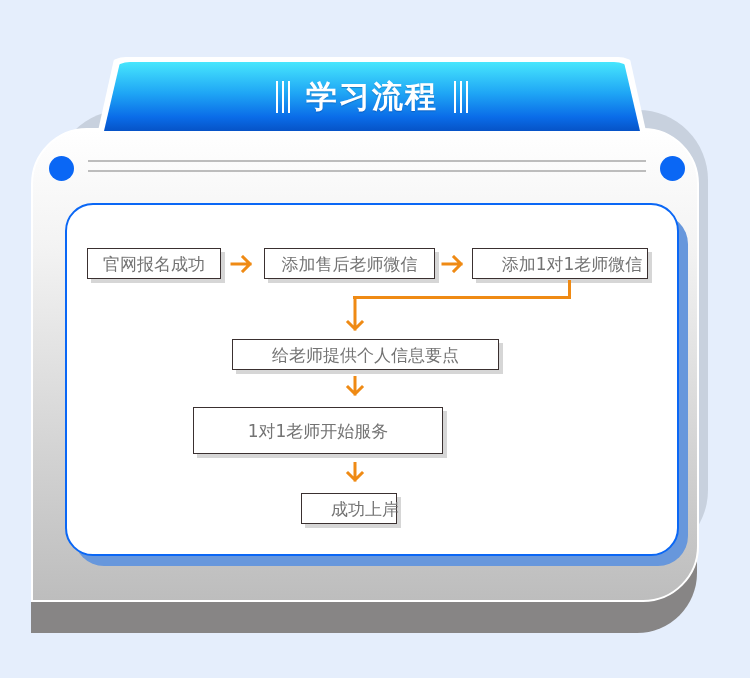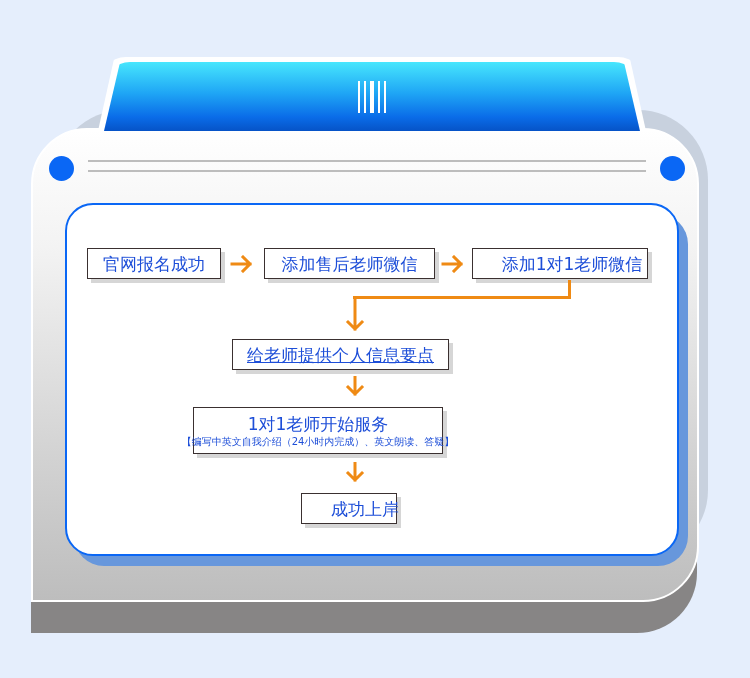--- a/index.html
+++ b/index.html
@@ -87,31 +87,31 @@
     border: 2px solid #0a67f5;
     border-radius: 28px;
   }
 
   
   .flow-box {
     position: absolute;
     background: #ffffff;
     border: 1.5px solid #3a3030;
     box-shadow: 4px 4px 0 #d6d6d6;
-    color: #1d4ed8;
+    color: #737373;
     display: flex; flex-direction: column; align-items: center; justify-content: center;
     white-space: nowrap;
   }
   .flow-box .main { font-size: 17px; line-height: 20px; }
   .flow-box .sub { font-size: 10px; line-height: 13px; margin-top: 1px; }
 
   .box-1 { left: 87px; top: 248px; width: 134px; height: 31px; }
   .box-2 { left: 264px; top: 248px; width: 171px; height: 31px; align-items: center; }
   .box-3 { left: 472px; top: 248px; width: 176px; height: 31px; padding-left: 24px; }
-  .box-4 { left: 232px; top: 339px; width: 217px; height: 31px; text-decoration: underline; }
+  .box-4 { left: 232px; top: 339px; width: 267px; height: 31px; }
   .box-5 { left: 193px; top: 407px; width: 250px; height: 47px; }
   .box-6 { left: 301px; top: 493px; width: 96px; height: 31px; padding-left: 32px; }
 
   
   .arrow { position: absolute; }
   .connector { position: absolute; background: #ef8a14; }
 </style>
 </head>
 <body>
 
@@ -119,20 +119,21 @@
 <div class="abs bottom-shadow"></div>
 <div class="abs main-card"></div>
 
 <div class="abs title-tab"></div>
 <div class="abs title-tab-inner">
   <div class="title-bars">
       <span></span>
       <span></span>
       <span></span>
     </div>
+  <div class="title-text">学习流程</div>
   <div class="title-bars">
       <span></span>
       <span></span>
       <span></span>
     </div>
 </div>
 
 <div class="abs dot dot-left"></div>
 <div class="abs dot dot-right"></div>
 <div class="abs hline hline-1"></div>
@@ -148,21 +149,20 @@
   <span class="main">添加售后老师微信</span>
 </div>
 <div class="flow-box box-3">
   <span class="main">添加1对1老师微信</span>
 </div>
 <div class="flow-box box-4">
   <span class="main">给老师提供个人信息要点</span>
 </div>
 <div class="flow-box box-5">
   <span class="main">1对1老师开始服务</span>
-  <span class="sub">【编写中英文自我介绍（24小时内完成）、英文朗读、答疑】</span>
 </div>
 <div class="flow-box box-6">
   <span class="main">成功上岸</span>
 </div>
 
 <svg class="arrow" style="left:230px; top:255px;" width="24" height="18">
   <path d="M2 9 H20 M13 2 L20 9 L13 16" stroke="#ef8a14" stroke-width="3" fill="none" stroke-linecap="square"></path>
 </svg>
 
 <svg class="arrow" style="left:441px; top:255px;" width="24" height="18">

